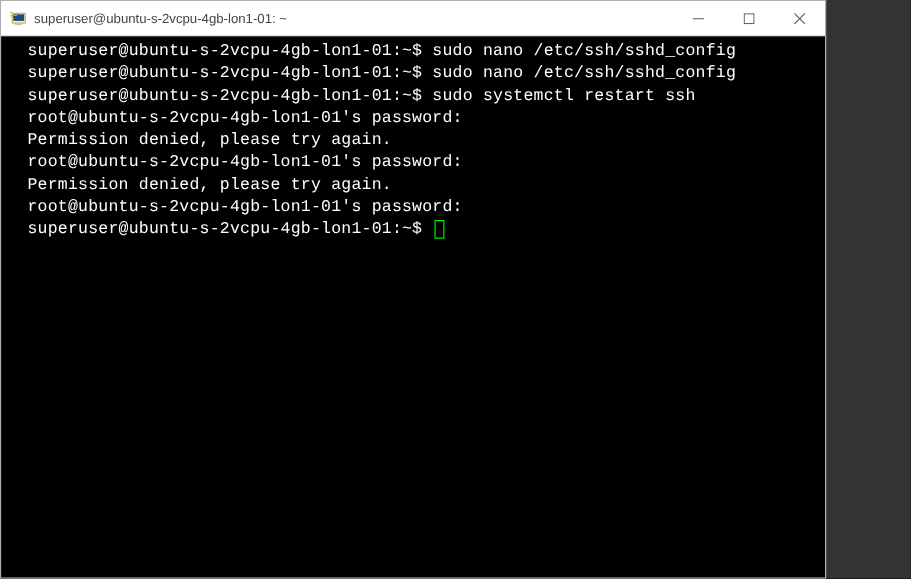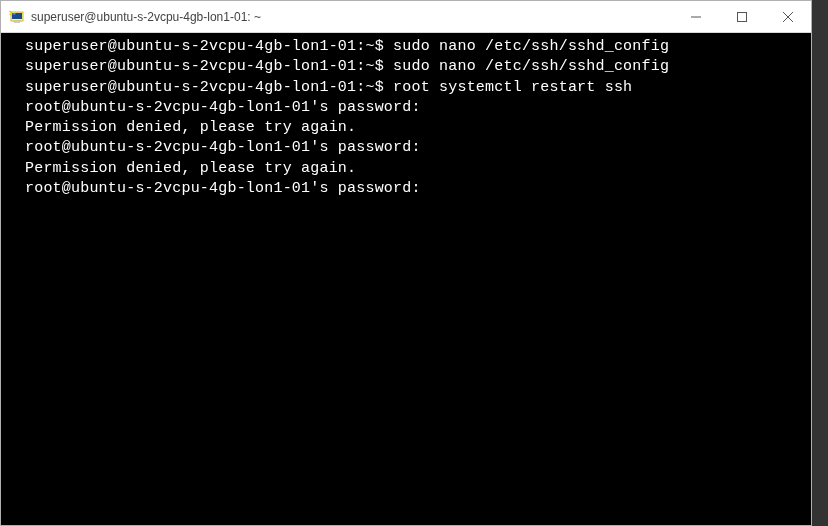--- a/index.html
+++ b/index.html
@@ -8,21 +8,21 @@
       box-sizing: border-box;
     }
     body {
       width: 828px;
       height: 526px;
       background: #333;
       font-family: "Segoe UI", Arial, sans-serif;
       overflow: hidden;
     }
     .window {
-      width: 812px;
+      width: 751px;
       height: 526px;
       background: #e5e5e5;
       border: 1px solid #b0b0b0;
       display: flex;
       flex-direction: column;
     }
     .titlebar {
       height: 32px;
       background: #ffffff;
       display: flex;
@@ -116,20 +116,21 @@
         <svg width="10" height="10" viewBox="0 0 10 10">
             <line x1="0" y1="0" x2="10" y2="10" stroke="#555" stroke-width="1"></line>
             <line x1="10" y1="0" x2="0" y2="10" stroke="#555" stroke-width="1"></line>
           </svg>
       </div>
     </div>
   </div>
   <div class="terminal">
     <div class="line">superuser@ubuntu-s-2vcpu-4gb-lon1-01:~$ sudo nano /etc/ssh/sshd_config</div>
     <div class="line">superuser@ubuntu-s-2vcpu-4gb-lon1-01:~$ sudo nano /etc/ssh/sshd_config</div>
-    <div class="line">superuser@ubuntu-s-2vcpu-4gb-lon1-01:~$ root systemctl restart ssh</div>
+    <div class="line">superuser@ubuntu-s-2vcpu-4gb-lon1-01:~$ sudo systemctl restart ssh</div>
     <div class="line">root@ubuntu-s-2vcpu-4gb-lon1-01's password:</div>
     <div class="line">Permission denied, please try again.</div>
     <div class="line">root@ubuntu-s-2vcpu-4gb-lon1-01's password:</div>
     <div class="line">Permission denied, please try again.</div>
     <div class="line">root@ubuntu-s-2vcpu-4gb-lon1-01's password:</div>
+    <div class="line"><span>superuser@ubuntu-s-2vcpu-4gb-lon1-01:~$ </span><span class="cursor-block"></span></div>
   </div>
 </div>
 
 </body></html>

